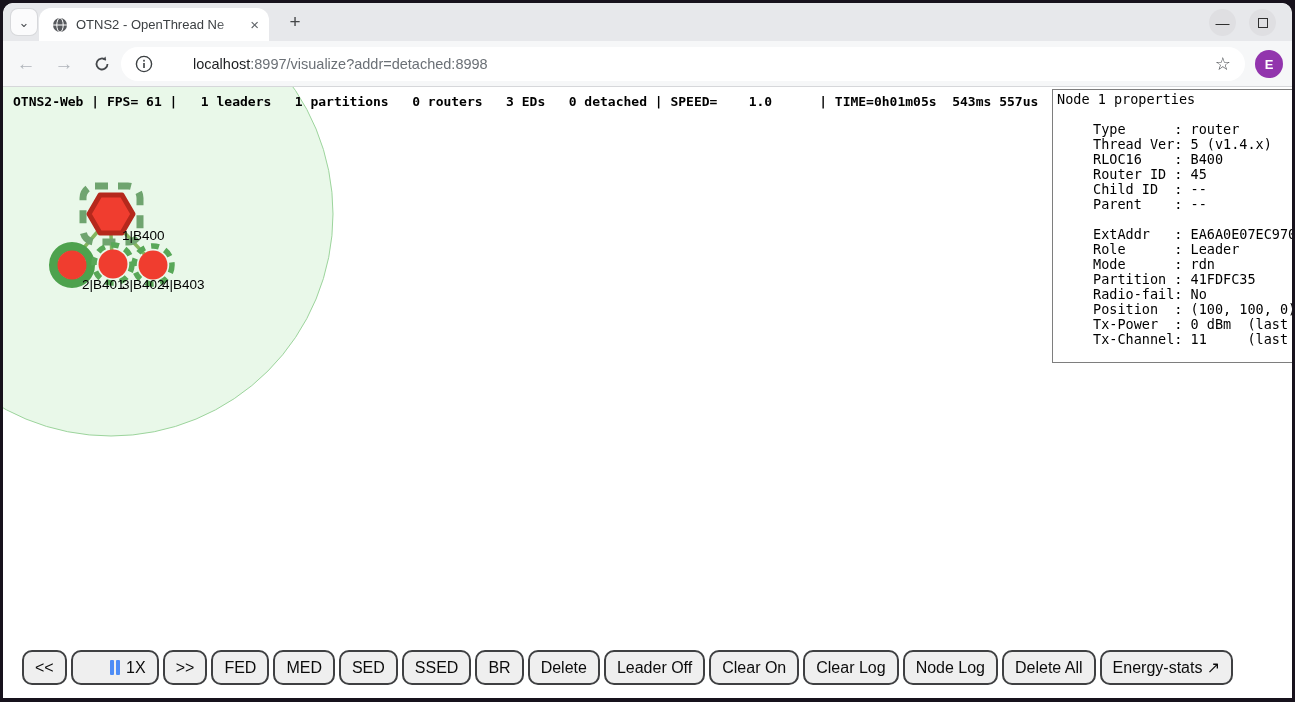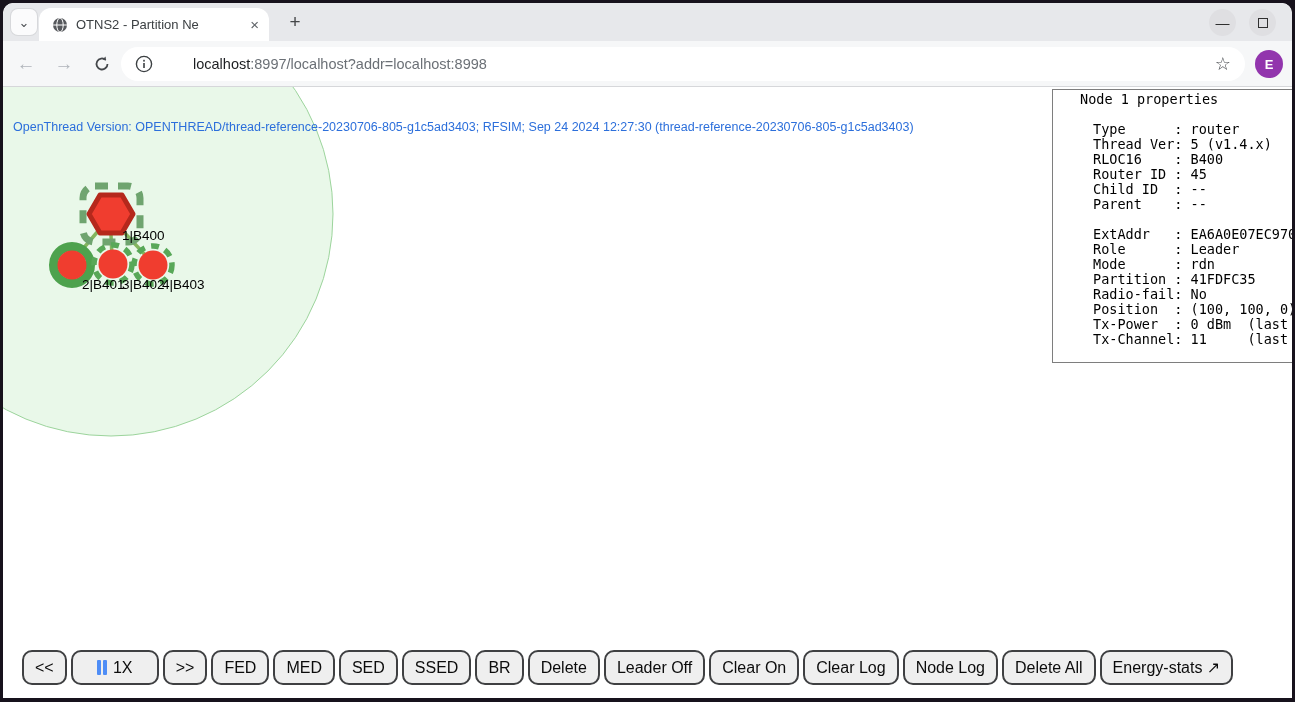--- a/index.html
+++ b/index.html
@@ -33,47 +33,47 @@
   .star { font-size:18px; color:#4a4d51; margin-left:8px; cursor:pointer; }
   .avatar { position:absolute; left:1252px; top:9px; width:28px; height:28px; border-radius:50%; background:#9235ad; color:#fff; font-size:13px; font-weight:bold; display:flex; align-items:center; justify-content:center; cursor:pointer; }
 
   
   .page { position:relative; flex:1; background:#ffffff; overflow:hidden; }
   .net-svg { position:absolute; left:0; top:0; z-index:0; }
   .status-line { position:absolute; left:10px; top:7px; z-index:2; font-family:"DejaVu Sans Mono",monospace; font-weight:bold; font-size:13px; color:#000; white-space:pre; }
   .version-line { position:absolute; left:10px; top:33px; z-index:2; font-size:12.5px; color:#2c6fdb; white-space:pre; }
 
   .props-panel { position:absolute; left:1049px; top:2px; right:0; height:274px; z-index:3; background:#fff; border:1px solid #7e7e7e; border-right:none; padding:2px 0 0 4px; font-family:"DejaVu Sans Mono",monospace; font-size:13.5px; line-height:15px; color:#000; overflow:hidden; }
-  .props-title { white-space:pre;margin-left:23px; }
+  .props-title { white-space:pre; }
   .props-body { white-space:pre;margin-left:36px; }
 
   .action-bar { position:absolute; left:19px; top:563px; z-index:3; display:flex; gap:4px; align-items:center; }
   .abtn { height:35px; padding:0 11px; font-family:"Liberation Sans",sans-serif; font-size:16px; color:#0c0c0c; background:#efefef; border:2px solid #3f4042; border-radius:10px; cursor:pointer; white-space:nowrap; display:flex; align-items:center; }
-  .abtn-speed { min-width:88px; gap:6px; justify-content:center; }
+  .abtn-speed { min-width:88px; gap:6px; justify-content:flex-end; }
   .pause-ic { display:flex; gap:2px; }
   .pause-ic i { display:block; width:4px; height:15px; background:#4e8df6; border-radius:1px; }
 </style>
 </head>
 <body>
 
 <div class="frame">
   <div class="window">
 
     <div class="tabstrip">
       <div class="chevron-btn">
         <span>⌄</span>
       </div>
       <div class="tab">
         <svg class="favicon" width="16" height="16" viewBox="0 0 16 16" style="margin-right:8px;flex:0 0 auto;">
           <circle cx="8" cy="8" r="7" fill="#56585c"></circle>
           <ellipse cx="8" cy="8" rx="3.2" ry="7" fill="none" stroke="#fff" stroke-width="1"></ellipse>
           <line x1="1" y1="8" x2="15" y2="8" stroke="#fff" stroke-width="1"></line>
           <path d="M2.2 4.2 Q8 6.4 13.8 4.2" fill="none" stroke="#56585c" stroke-width="0"></path>
         </svg>
-        <span class="tab-title">OTNS2 - Partition Ne</span>
+        <span class="tab-title">OTNS2 - OpenThread Ne</span>
         <span class="tab-close">×</span>
       </div>
       <div class="newtab-btn">
         <span>+</span>
       </div>
       <div class="win-btn win-min">
         <span>—</span>
       </div>
       <div class="win-btn win-max">
         <span class="sq"></span>
@@ -92,21 +92,21 @@
           <path d="M14.5 9 A5.5 5.5 0 1 1 12.7 4.9" fill="none" stroke="#45484c" stroke-width="1.8"></path>
           <path d="M12.6 1.6 L13 5.4 L9.4 4.6 Z" fill="#45484c"></path>
         </svg>
       </div>
       <div class="urlbar">
         <svg class="info-ic" viewBox="0 0 18 18">
           <circle cx="9" cy="9" r="7.6" fill="none" stroke="#3c4043" stroke-width="1.4"></circle>
           <rect x="8.2" y="8" width="1.6" height="5" fill="#3c4043"></rect>
           <rect x="8.2" y="4.8" width="1.6" height="1.8" fill="#3c4043"></rect>
         </svg>
-        <div class="url-text"><span class="url-host">localhost</span><span class="url-rest">:8997/localhost?addr=localhost:8998</span></div>
+        <div class="url-text"><span class="url-host">localhost</span><span class="url-rest">:8997/visualize?addr=detached:8998</span></div>
         <span class="star">☆</span>
       </div>
       <div class="avatar">
         <span>E</span>
       </div>
     </div>
 
     <div class="page">
 
       <svg class="net-svg" width="1289" height="610" viewBox="0 0 1289 610">
@@ -139,21 +139,21 @@
         </g>
 
         <g font-family="Liberation Sans, sans-serif" font-size="13.5">
           <text x="119" y="153" fill="#000000">1|B400</text>
           <text x="79" y="202" fill="#000000">2|B401</text>
           <text x="119" y="202" fill="#000000">3|B402</text>
           <text x="159" y="202" fill="#000000">4|B403</text>
         </g>
       </svg>
 
-      <div class="version-line">OpenThread Version: OPENTHREAD/thread-reference-20230706-805-g1c5ad3403; RFSIM; Sep 24 2024 12:27:30 (thread-reference-20230706-805-g1c5ad3403)</div>
+      <div class="status-line">OTNS2-Web | FPS= 61 |   1 leaders   1 partitions   0 routers   3 EDs   0 detached | SPEED=    1.0      | TIME=0h01m05s  543ms 557us</div>
 
       <div class="props-panel">
         <div class="props-title">Node 1 properties</div>
         <div class="props-body">
 Type      : router
 Thread Ver: 5 (v1.4.x)
 RLOC16    : B400
 Router ID : 45
 Child ID  : --
 Parent    : --

